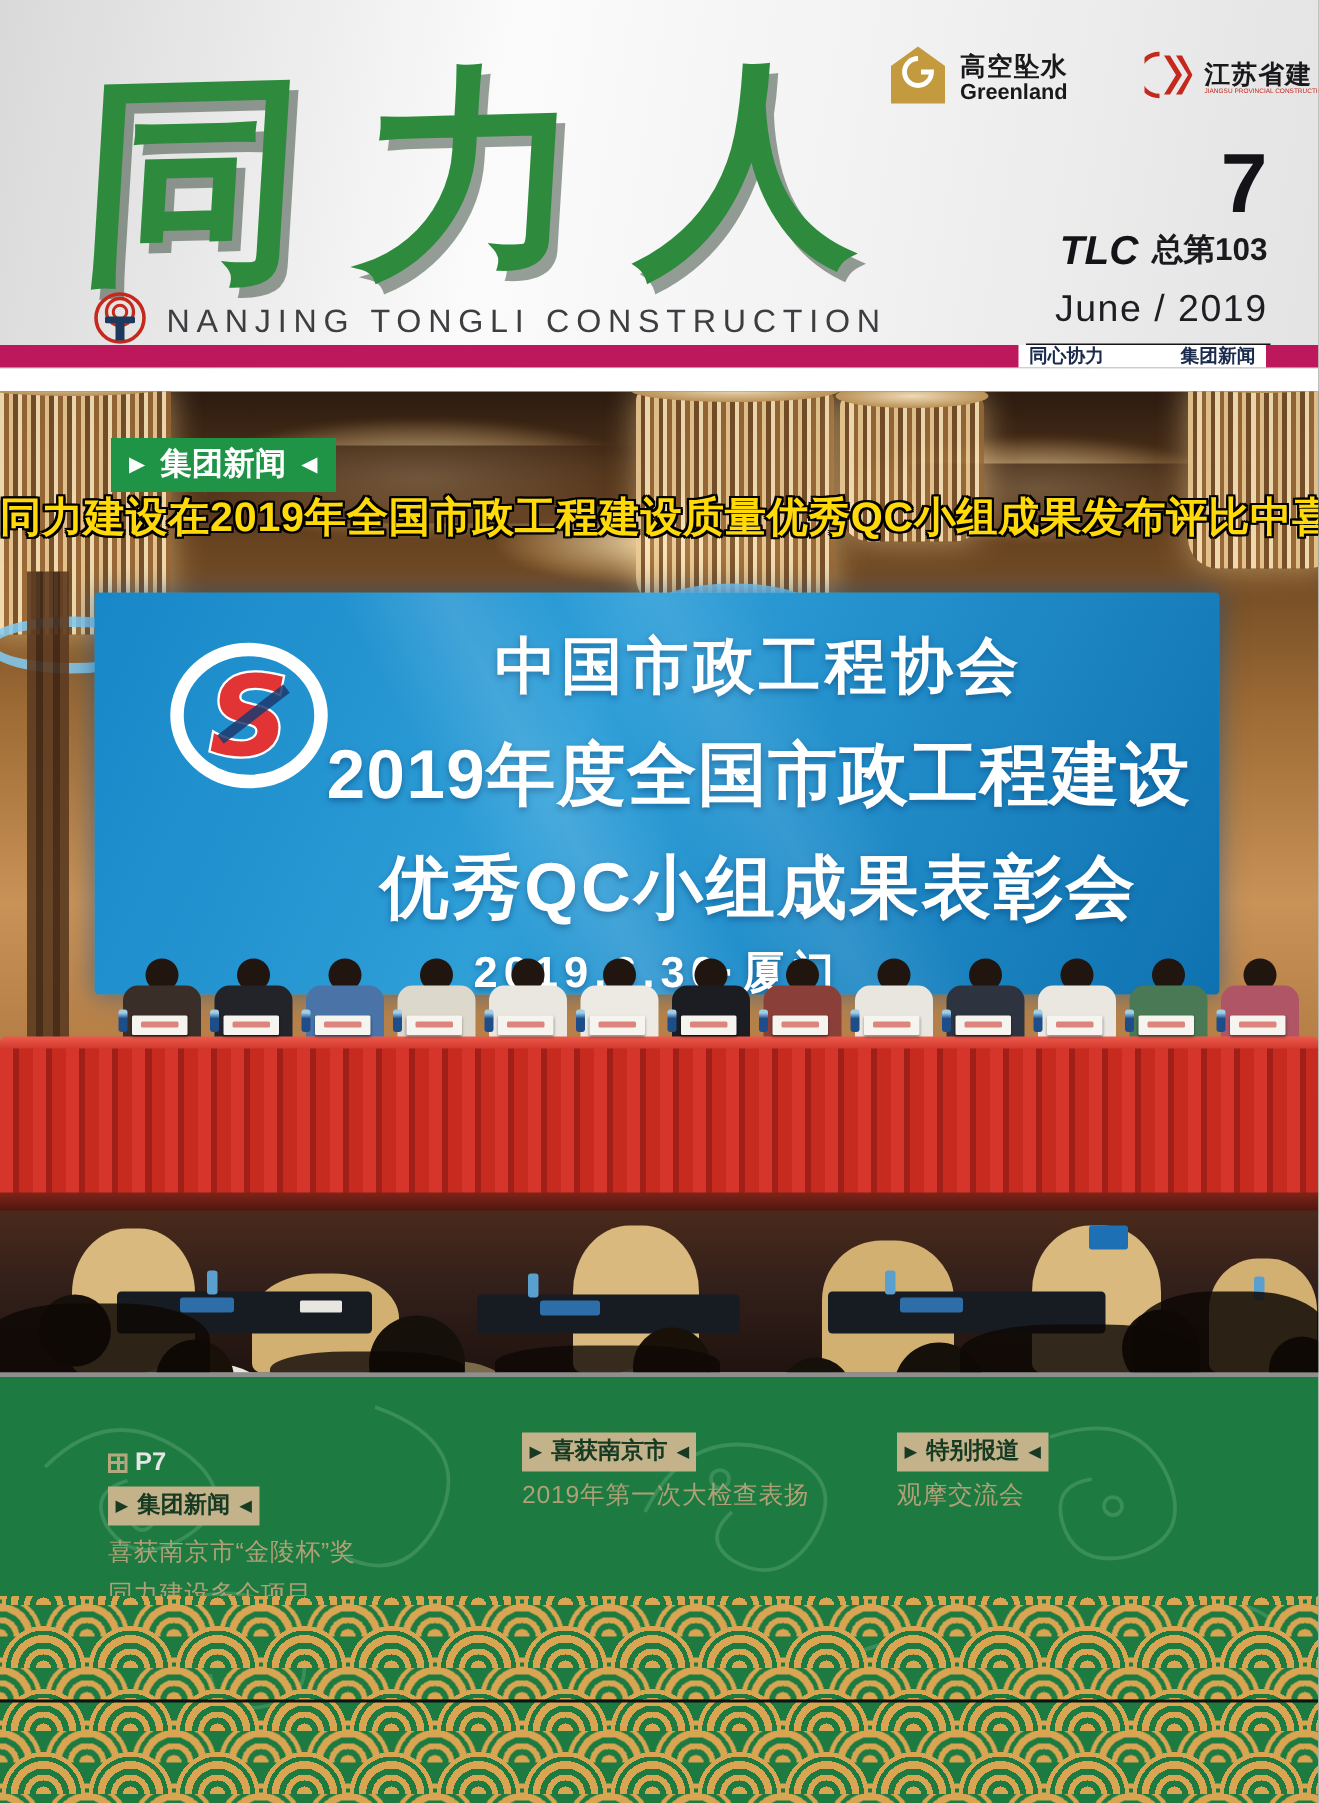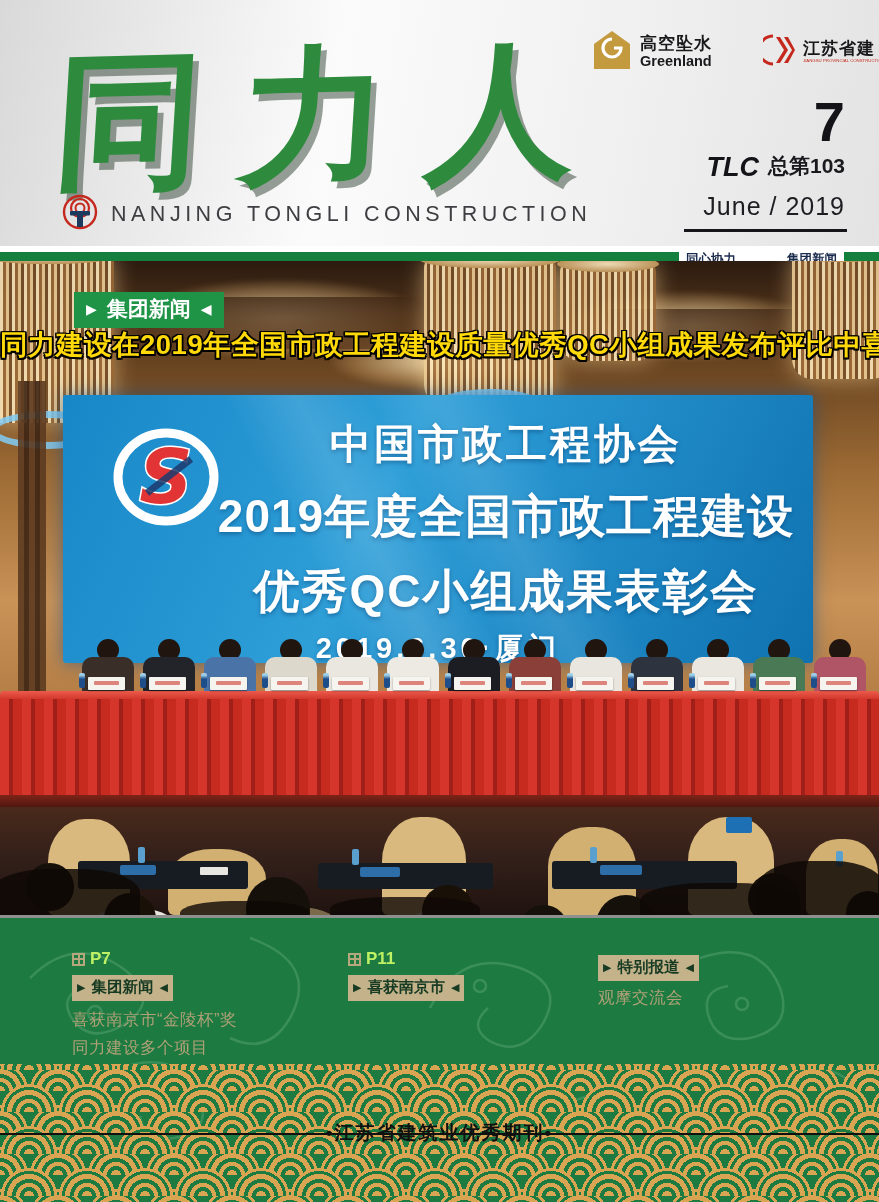--- a/index.html
+++ b/index.html
@@ -25,21 +25,21 @@
   .p-en-small { font-size:6px; color:#c5281c; white-space:nowrap; transform:scale(.72); transform-origin:left top; }
 
   .issue-number { position:absolute; right:34px; top:94px; font-size:56px; font-weight:800; color:#141418; line-height:1; }
   .issue-row { position:absolute; right:34px; top:152px; display:flex; align-items:flex-start; gap:9px; }
   .issue-code { font-size:27px; font-weight:900; font-style:italic; color:#141418; }
   .issue-total { font-size:21px; font-weight:600; color:#1a1a1e; }
   .issue-date { position:absolute; right:34px; top:192px; font-size:25px; color:#1d1d22; letter-spacing:1px; }
   .issue-underline { position:absolute; right:32px; top:229px; width:163px; height:3px; background:#15151a; }
 
   
-  .slogan-bar { position:absolute; left:0; top:252px; width:879px; height:15px; background:#15803d;text-align:right; }
+  .slogan-bar { position:absolute; left:0; top:230px; width:879px; height:15px; background:#be185d;text-align:right; }
   .slogan-window { position:absolute; left:679px; top:0; width:165px; height:15px; background:#fff;
     display:flex; justify-content:space-between; align-items:center; padding:0 7px; }
   .slogan-txt { font-size:12.5px; font-weight:bold; color:#1b2b4d; line-height:15px; }
 
   
   .photo { position:absolute; left:0; top:261px; width:879px; height:654px; overflow:hidden;
     background:linear-gradient(180deg,#2c1b10 0%,#63401f 14%,#9c6a34 32%,#c99257 52%,#b27c44 68%,#7c4f2a 86%,#4f3018 100%); }
   .glow { position:absolute; border-radius:50%; filter:blur(2px);
     background:radial-gradient(ellipse at center, rgba(255,236,190,.85), rgba(255,210,140,.25) 55%, rgba(0,0,0,0) 72%); }
   .panel { position:absolute; background:linear-gradient(180deg,#3f2715,#5d3a1d); opacity:.75; }
@@ -90,21 +90,21 @@
     background:linear-gradient(180deg,#4a2a1b 0%,#33201a 45%,#201310 100%); }
   .curtain { position:absolute; left:18px; top:120px; width:28px; height:330px;
     background:repeating-linear-gradient(90deg,#5d3b21 0 6px,#3c2413 6px 11px); opacity:.9; }
 
   
   .divider { position:absolute; left:0; top:915px; width:879px; height:3px; background:#8f8f8f; }
   .footer { position:absolute; left:0; top:918px; width:879px; height:284px; background:#1d7a40; overflow:hidden; }
   .floral { position:absolute; inset:0; }
   .col { position:absolute; top:31px; width:265px; }
   .col-1 { left:72px; } .col-2 { left:348px; } .col-3 { left:598px; }
-  .col-page { display:flex; align-items:center; gap:5px; color:#bef264; font-weight:800; font-size:17px; }
+  .col-page { display:flex; align-items:center; gap:5px; color:#e5e5e5; font-weight:800; font-size:17px;margin-top:16px; }
   .win-icon { position:relative; width:13px; height:13px; border:2px solid #b7a77c; }
   .win-icon::before { content:""; position:absolute; left:50%; top:0; bottom:0; width:2px; margin-left:-1px; background:#b7a77c; }
   .win-icon::after { content:""; position:absolute; top:50%; left:0; right:0; height:2px; margin-top:-1px; background:#b7a77c; }
   .col-cat { display:inline-flex; align-items:center; gap:6px; margin-top:6px; padding:2px 5px 3px;
     background:#c3b28a; color:#173a22; font-weight:900; font-size:15.5px; }
   .col-cat .arrow { font-size:11px; }
   .col-line { margin-top:5px; color:#afa076; font-size:16.5px; line-height:1.38; letter-spacing:.5px; }
   .col-line:nth-of-type(3){ margin-top:7px; }
 
   .waves { position:absolute; left:0; bottom:0; width:879px; height:138px;
@@ -369,37 +369,33 @@
       <div class="col-cat">
         <span class="arrow">▶</span>
         <span>集团新闻</span>
         <span class="arrow">◀</span>
       </div>
       <div class="col-line">喜获南京市“金陵杯”奖</div>
       <div class="col-line">同力建设多个项目</div>
     </div>
 
     <div class="col col-2">
-      <div class="col-page">
-        <span class="win-icon"></span>
-        <span>P11</span>
-      </div>
       <div class="col-cat">
         <span class="arrow">▶</span>
         <span>喜获南京市</span>
         <span class="arrow">◀</span>
       </div>
+      <div class="col-line">2019年第一次大检查表扬</div>
     </div>
 
     <div class="col col-3">
       <div class="col-cat">
         <span class="arrow">▶</span>
         <span>特别报道</span>
         <span class="arrow">◀</span>
       </div>
       <div class="col-line">观摩交流会</div>
     </div>
 
     <div class="waves"></div>
     <div class="banner-line"></div>
-    <div class="banner-text">•江苏省建筑业优秀期刊•</div>
   </div>
 </div>
 
 </body></html>

